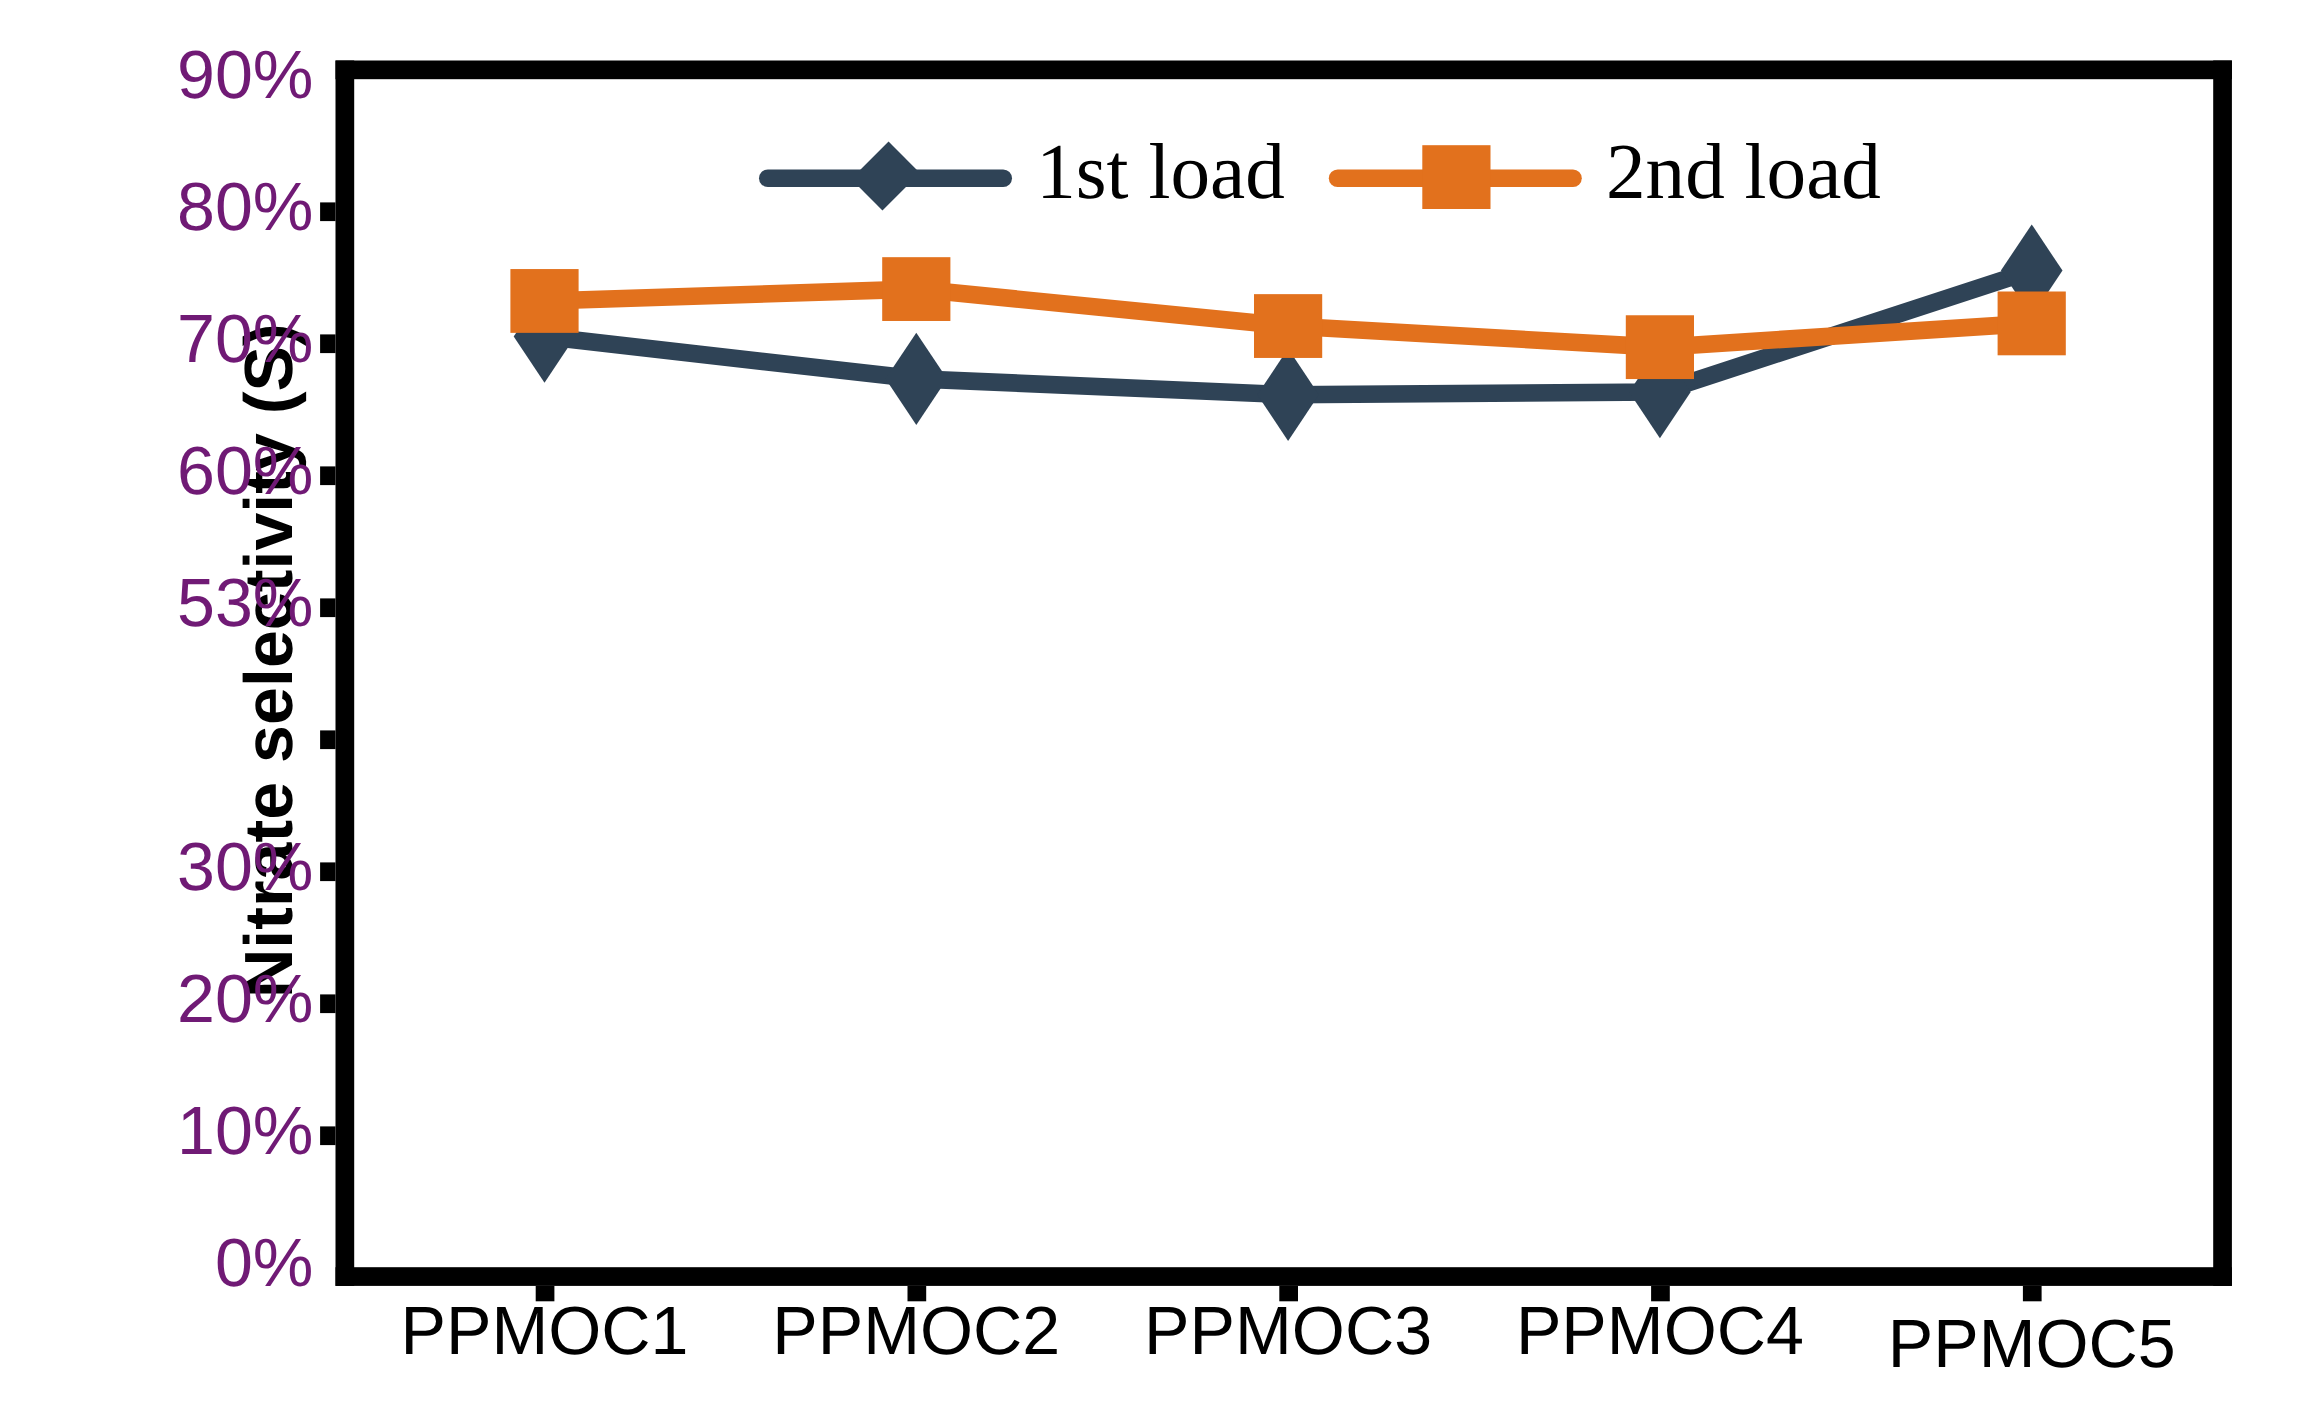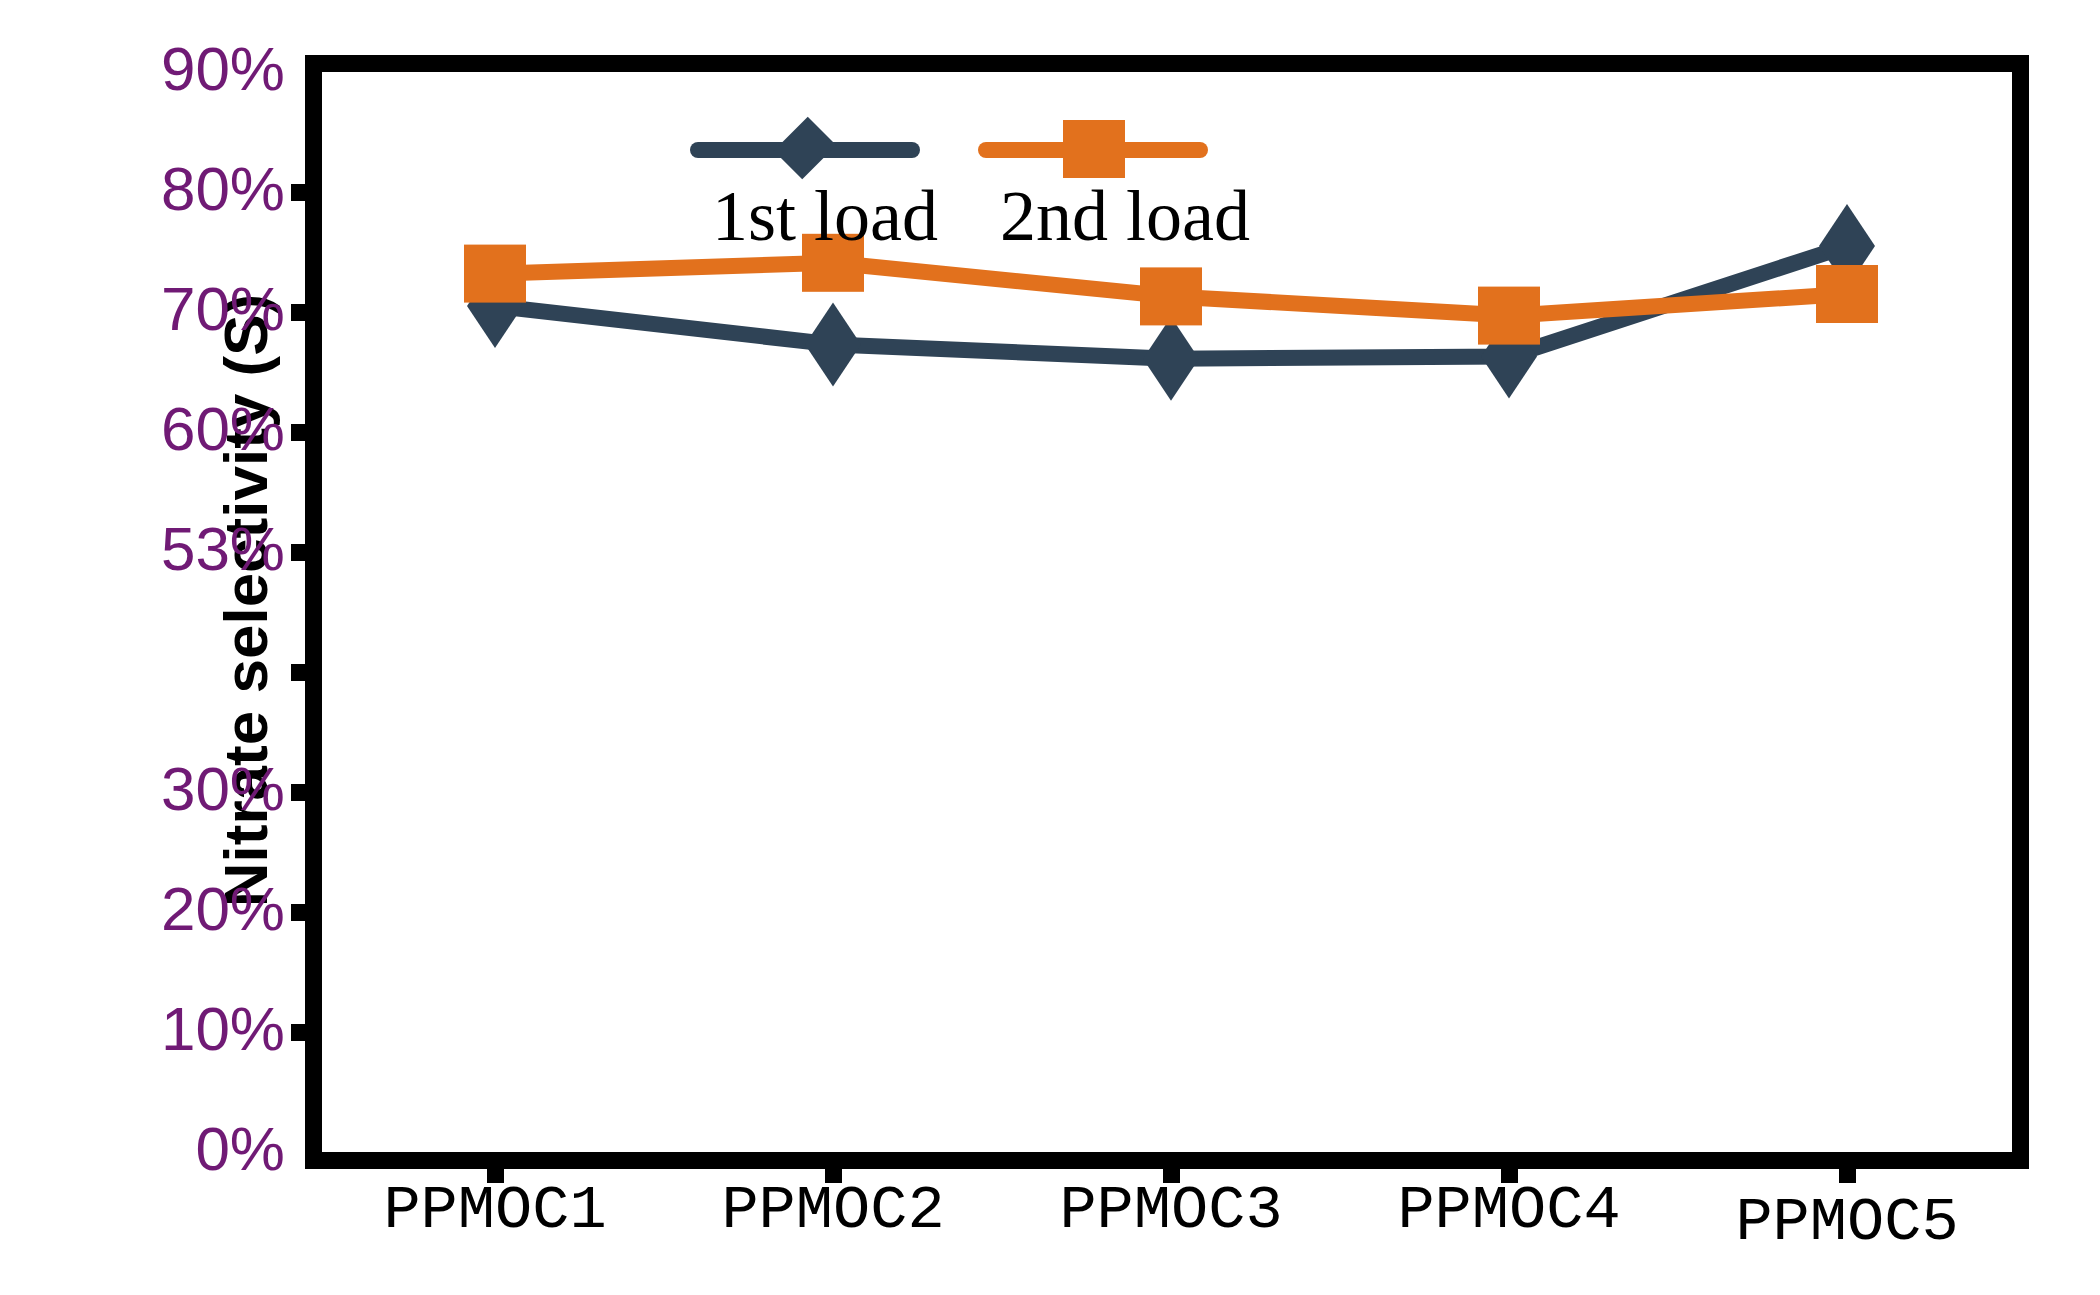--- a/index.html
+++ b/index.html
@@ -53,21 +53,21 @@
     top: 0;
     width: 255px;
     height: 1295px;
   }
   
   .xtick {
     position: absolute;
     top: 1180px;
     width: 400px;
     text-align: center;
-    font-family: Liberation Mono, monospace;
+    font-family: Liberation Sans, sans-serif;
     font-size: 62px;
     color: #000000;
     line-height: 1;
   }
   
   #plot-svg {
     position: absolute;
     left: 0;
     top: 0;
   }
@@ -75,22 +75,21 @@
   #legend {
     position: absolute;
     left: 690px;
     top: 120px;
     display: flex;
     align-items: center;
     gap: 40px;
   }
   .legend-entry {
     display: flex;
-    align-items: flex-start;
-    flex-direction: column;
+    align-items: flex-end;
   }
   .legend-entry .legend-label {
     font-family: "Liberation Serif", serif;
     font-size: 72px;
     color: #000000;
     margin-left: 22px;
     white-space: nowrap;
     line-height: 1;
   }
   .legend-mark {

